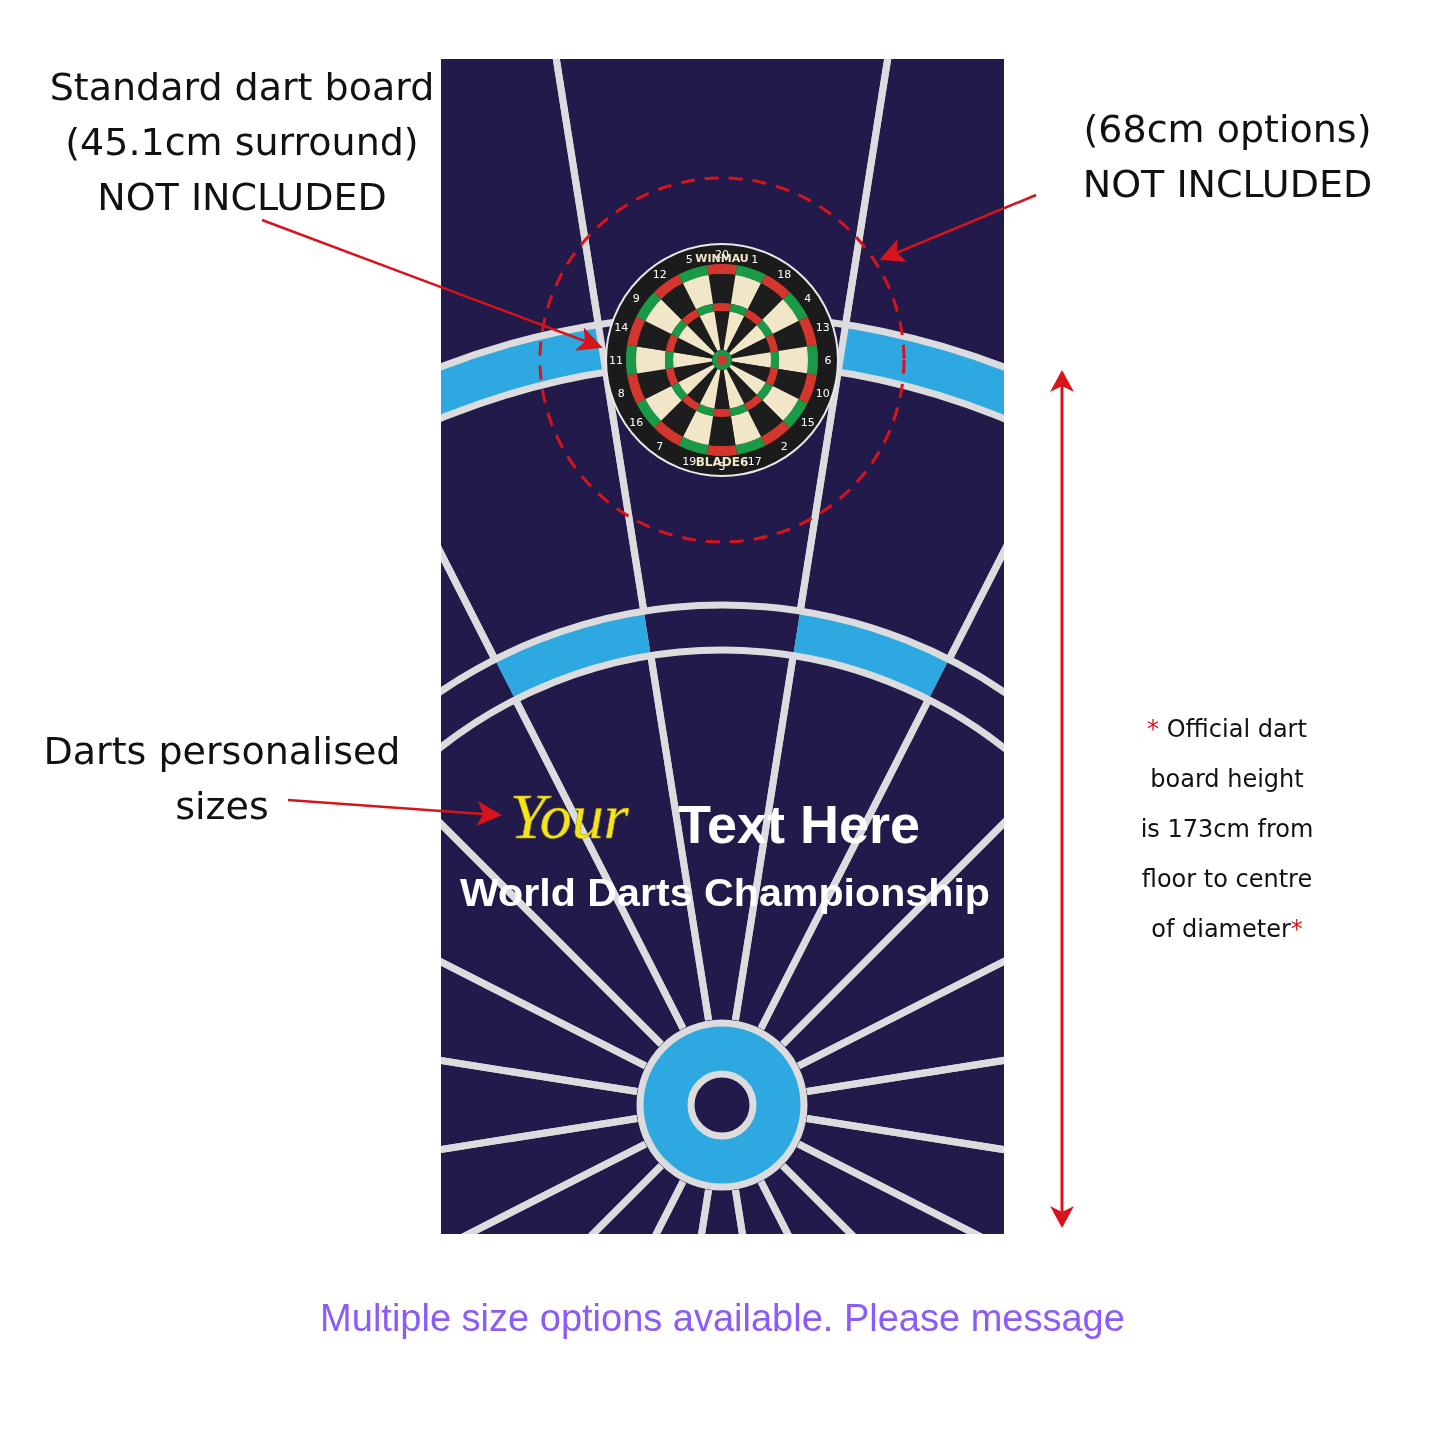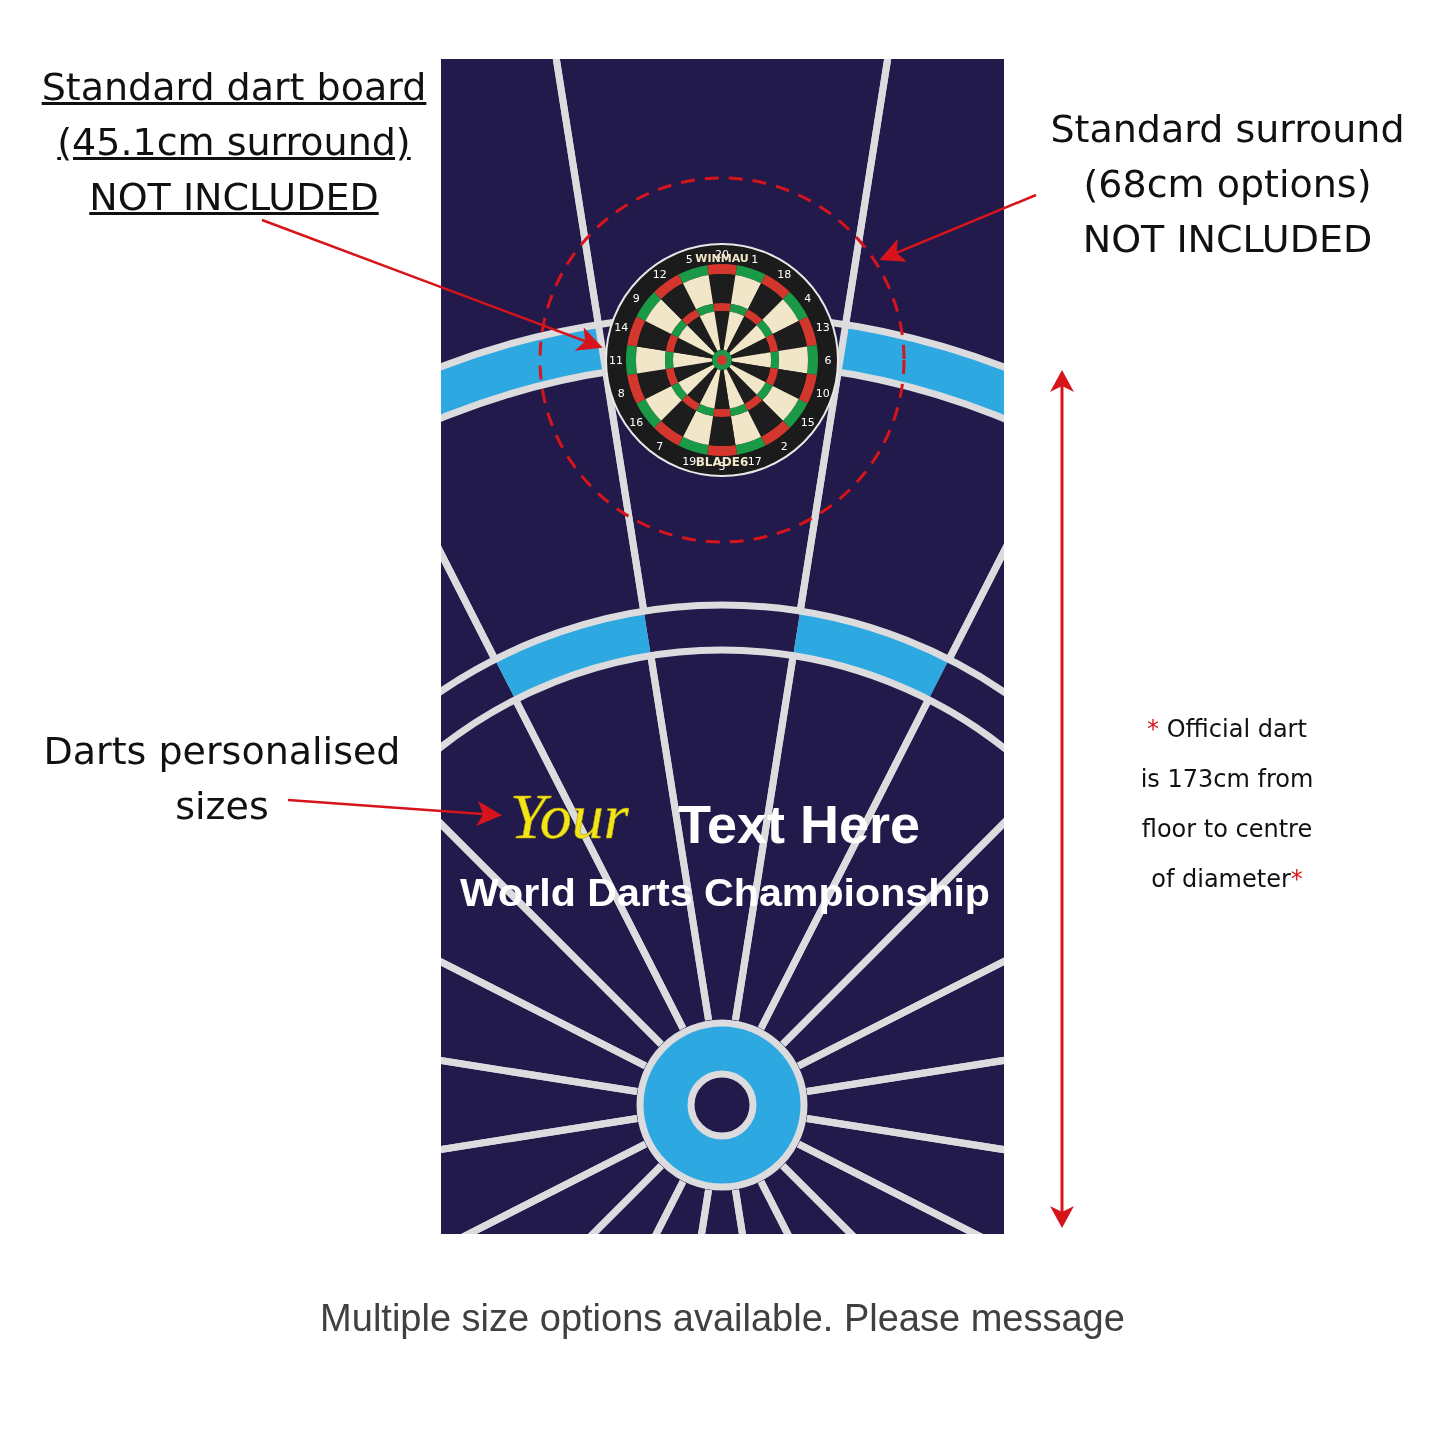--- a/index.html
+++ b/index.html
@@ -3,21 +3,21 @@
 <meta charset="utf-8">
 <style>
   html, body { margin: 0; padding: 0; background: #ffffff; }
   body { width: 1445px; height: 1445px; position: relative; overflow: hidden;
          font-family: "DejaVu Sans", "Liberation Sans", sans-serif; color: #111; }
   .label { position: absolute; text-align: center; font-size: 38px; line-height: 55px; color: #111; }
   .label .line { display: block; white-space: nowrap; }
   .star { color: #d7141c; }
   #panel-svg { position: absolute; left: 0; top: 0; }
   .footer { position: absolute; left: 0; width: 1445px; top: 1290px; text-align: center;
-            color: #404040; font-size: 38px; line-height: 56px; font-family: "Liberation Sans", sans-serif; }
+            color: #8b5cf6; font-size: 38px; line-height: 56px; font-family: "Liberation Sans", sans-serif; }
   .footer .line { display: block; }
 </style>
 </head>
 <body>
 
 <svg id="panel-svg" width="1445" height="1445" viewBox="0 0 1445 1445">
   <defs>
     <clipPath id="panelClip">
         <rect x="441" y="59" width="563" height="1175"></rect>
       </clipPath>
@@ -244,39 +244,39 @@
   <line x1="262" y1="220" x2="598" y2="346" stroke="#d7141c" stroke-width="2.5" marker-end="url(#arrowHead)"></line>
   <line x1="1036" y1="195" x2="884" y2="258" stroke="#d7141c" stroke-width="2.5" marker-end="url(#arrowHead)"></line>
   <line x1="288" y1="800" x2="497" y2="815" stroke="#d7141c" stroke-width="2.5" marker-end="url(#arrowHead)"></line>
   <g>
     <line x1="1062" y1="385" x2="1062" y2="1215" stroke="#d7141c" stroke-width="3"></line>
     <path d="M1062,370 L1050,392 L1062,386 L1074,392 z" fill="#d7141c"></path>
     <path d="M1062,1228 L1050,1206 L1062,1212 L1074,1206 z" fill="#d7141c"></path>
   </g>
 </svg>
 
-<div class="label" style="left:8px; top:60px; width:452px;text-decoration:underline;">
+<div class="label" style="left:16px; top:60px; width:452px;">
   <span class="line">Standard dart board</span>
   <span class="line">(45.1cm surround)</span>
   <span class="line">NOT INCLUDED</span>
 </div>
 
 <div class="label" style="left:1010px; top:102px; width:435px;">
-  <span class="line">Standard surround</span>
   <span class="line">(68cm options)</span>
   <span class="line">NOT INCLUDED</span>
 </div>
 
 <div class="label" style="left:0; top:724px; width:444px;">
   <span class="line">Darts personalised</span>
   <span class="line">sizes</span>
 </div>
 
 <div class="label" style="left:1062px; top:704px; width:330px; font-size:24px; line-height:50px;">
   <span class="line"><span class="star">*</span> <span>Official dart</span></span>
+  <span class="line">board height</span>
   <span class="line">is 173cm from</span>
   <span class="line">floor to centre</span>
   <span class="line"><span>of diameter</span><span class="star">*</span></span>
 </div>
 
 <div class="footer">
   <span class="line">Multiple size options available. Please message</span>
 </div>
 
 </body></html>

